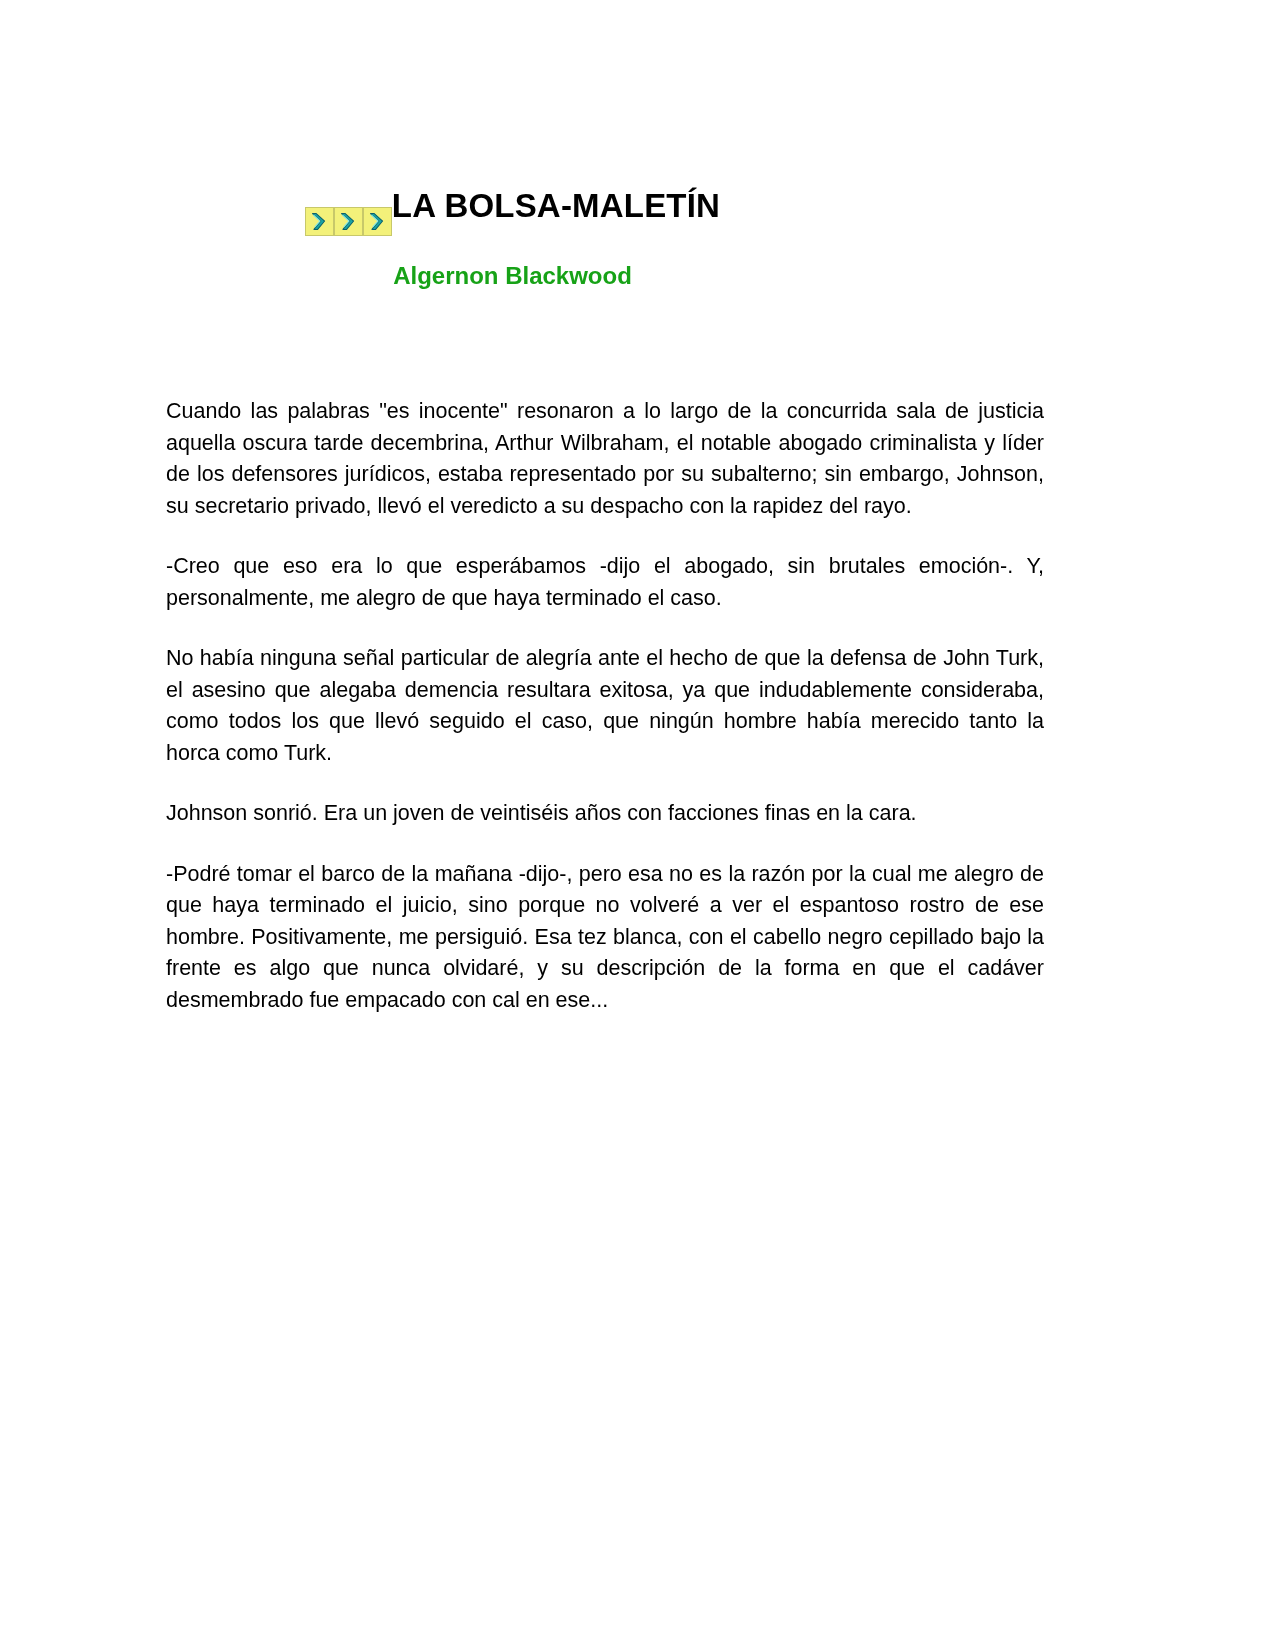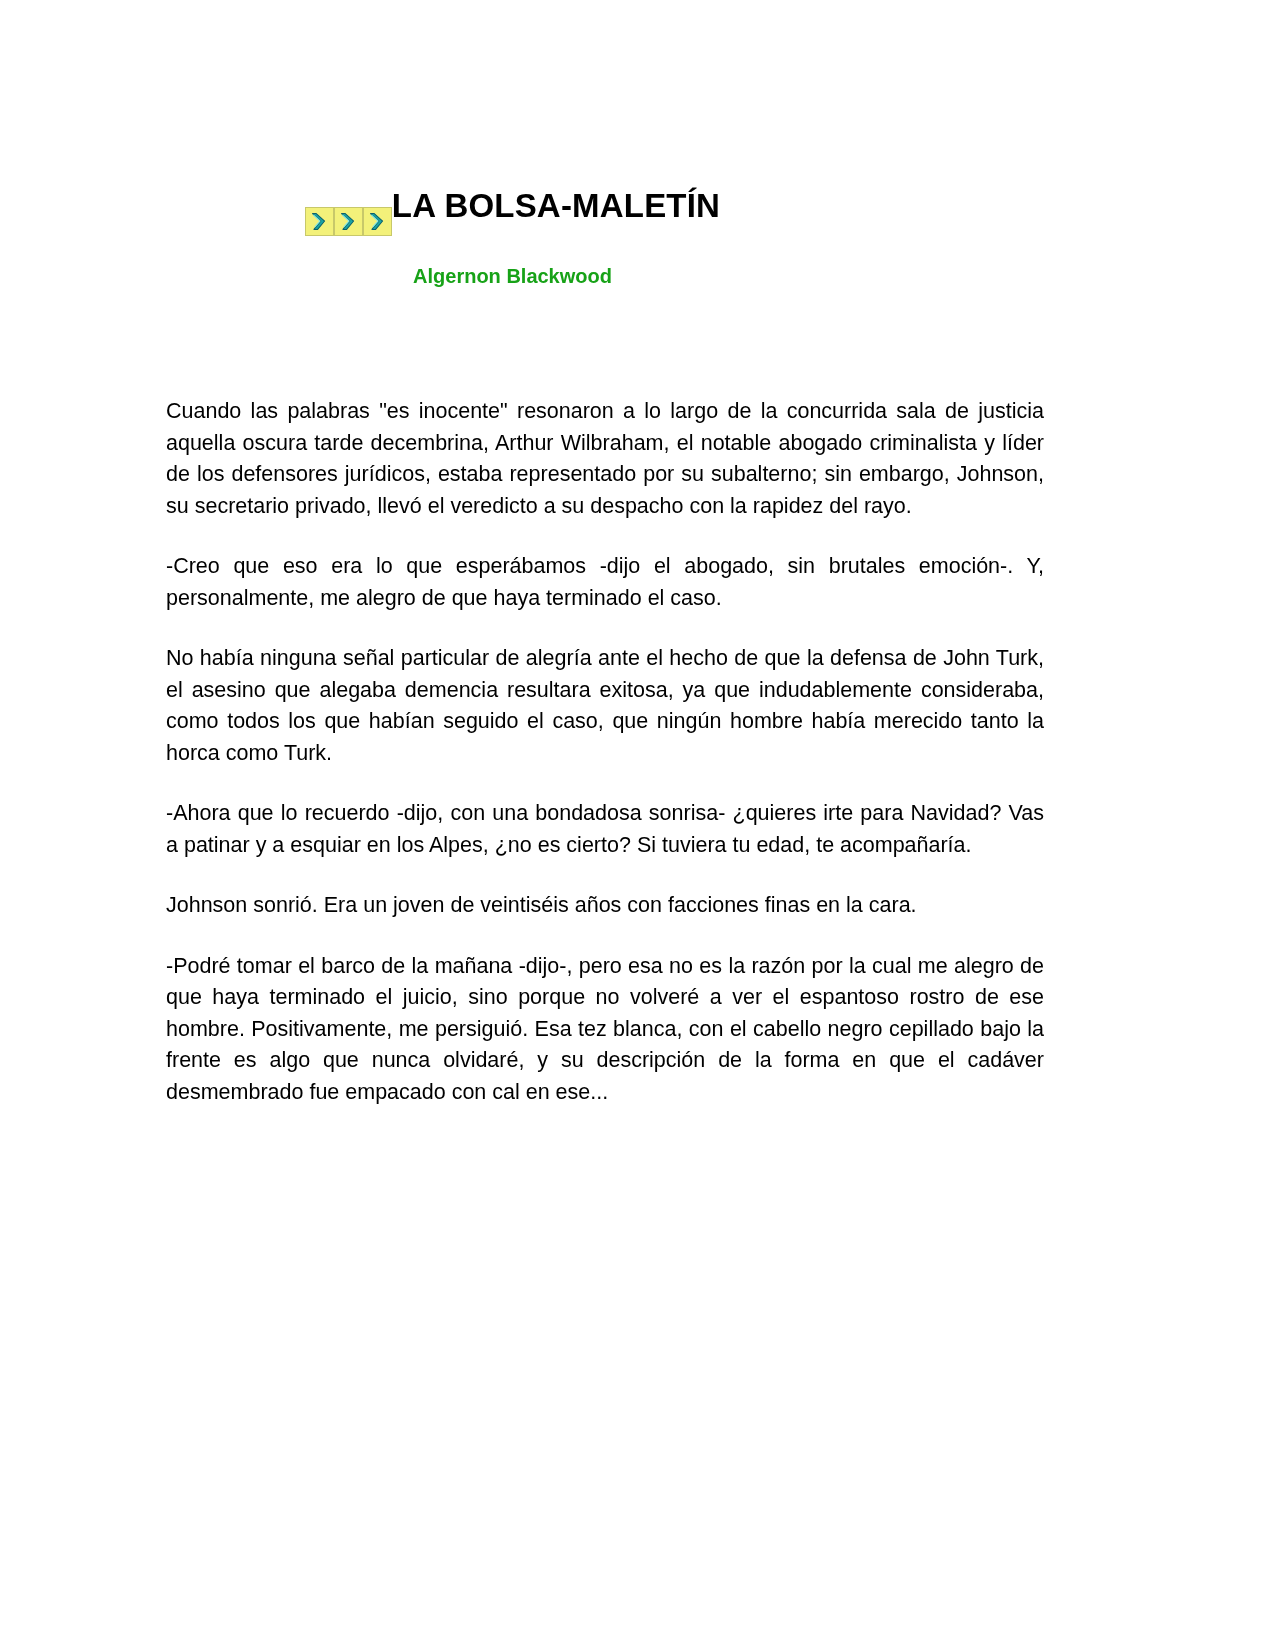--- a/index.html
+++ b/index.html
@@ -66,21 +66,21 @@
     width: 100%;
     height: 100%;
   }
 
   .doc-title-text {
     display: inline;
     vertical-align: baseline;
   }
 
   .doc-author {
-    font-size: 20px;
+    font-size: 24px;
     font-weight: bold;
     color: #17a217;
     margin: 0;
     padding-top: 25px;
     line-height: 30px;
   }
 
   
   .body-area {
     position: absolute;
@@ -120,19 +120,18 @@
               <path d="M8.2 7.6 L15 14 L9.8 20" fill="none" stroke="#7fe8e8" stroke-width="1.2" stroke-linecap="round"></path>
             </svg></span></span><span class="doc-title-text">LA BOLSA-MALETÍN</span></h1>
 
     <div class="doc-author">Algernon Blackwood</div>
 
   </div>
 
   <div class="body-area">
     <p class="para">Cuando las palabras "es inocente" resonaron a lo largo de la concurrida sala de justicia aquella oscura tarde decembrina, Arthur Wilbraham, el notable abogado criminalista y líder de los defensores jurídicos, estaba representado por su subalterno; sin embargo, Johnson, su secretario privado, llevó el veredicto a su despacho con la rapidez del rayo.</p>
     <p class="para">-Creo que eso era lo que esperábamos -dijo el abogado, sin brutales emoción-. Y, personalmente, me alegro de que haya terminado el caso.</p>
-    <p class="para">No había ninguna señal particular de alegría ante el hecho de que la defensa de John Turk, el asesino que alegaba demencia resultara exitosa, ya que indudablemente consideraba, como todos los que habían seguido el caso, que ningún hombre había merecido tanto la horca como Turk.</p>
-    <p class="para">-Ahora que lo recuerdo -dijo, con una bondadosa sonrisa- ¿quieres irte para Navidad? Vas a patinar y a esquiar en los Alpes, ¿no es cierto? Si tuviera tu edad, te acompañaría.</p>
+    <p class="para">No había ninguna señal particular de alegría ante el hecho de que la defensa de John Turk, el asesino que alegaba demencia resultara exitosa, ya que indudablemente consideraba, como todos los que llevó seguido el caso, que ningún hombre había merecido tanto la horca como Turk.</p>
     <p class="para">Johnson sonrió. Era un joven de veintiséis años con facciones finas en la cara.</p>
     <p class="para">-Podré tomar el barco de la mañana -dijo-, pero esa no es la razón por la cual me alegro de que haya terminado el juicio, sino porque no volveré a ver el espantoso rostro de ese hombre. Positivamente, me persiguió. Esa tez blanca, con el cabello negro cepillado bajo la frente es algo que nunca olvidaré, y su descripción de la forma en que el cadáver desmembrado fue empacado con cal en ese...</p>
   </div>
 
 </div>
 
 </body></html>

